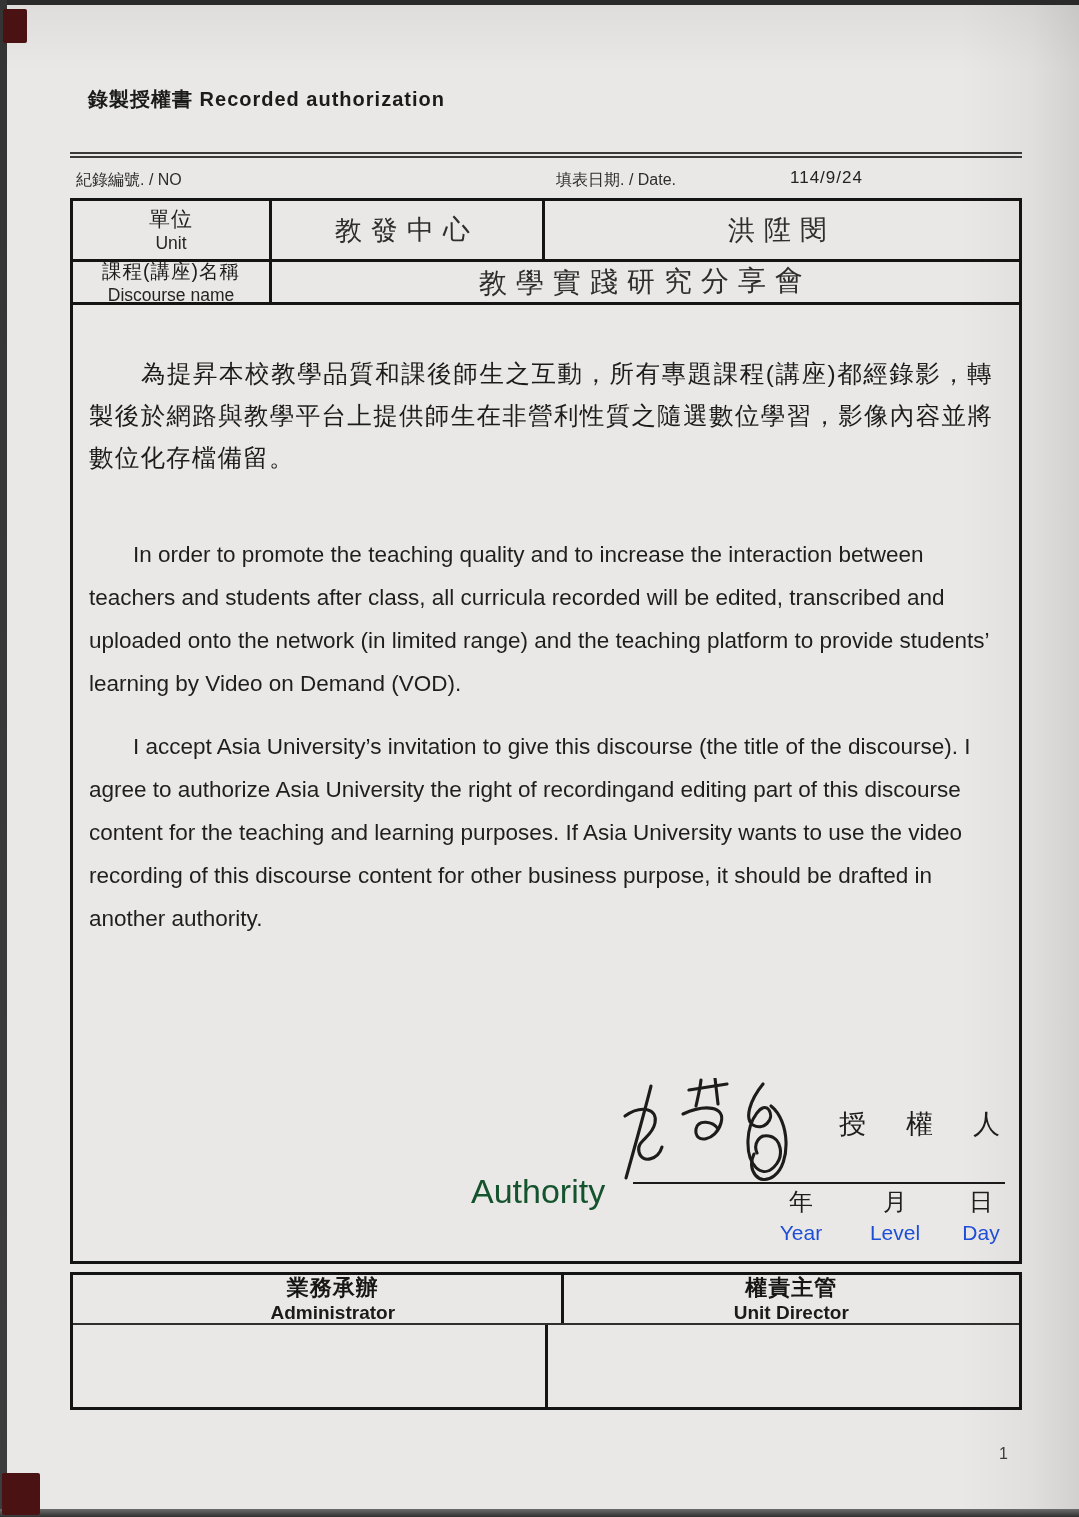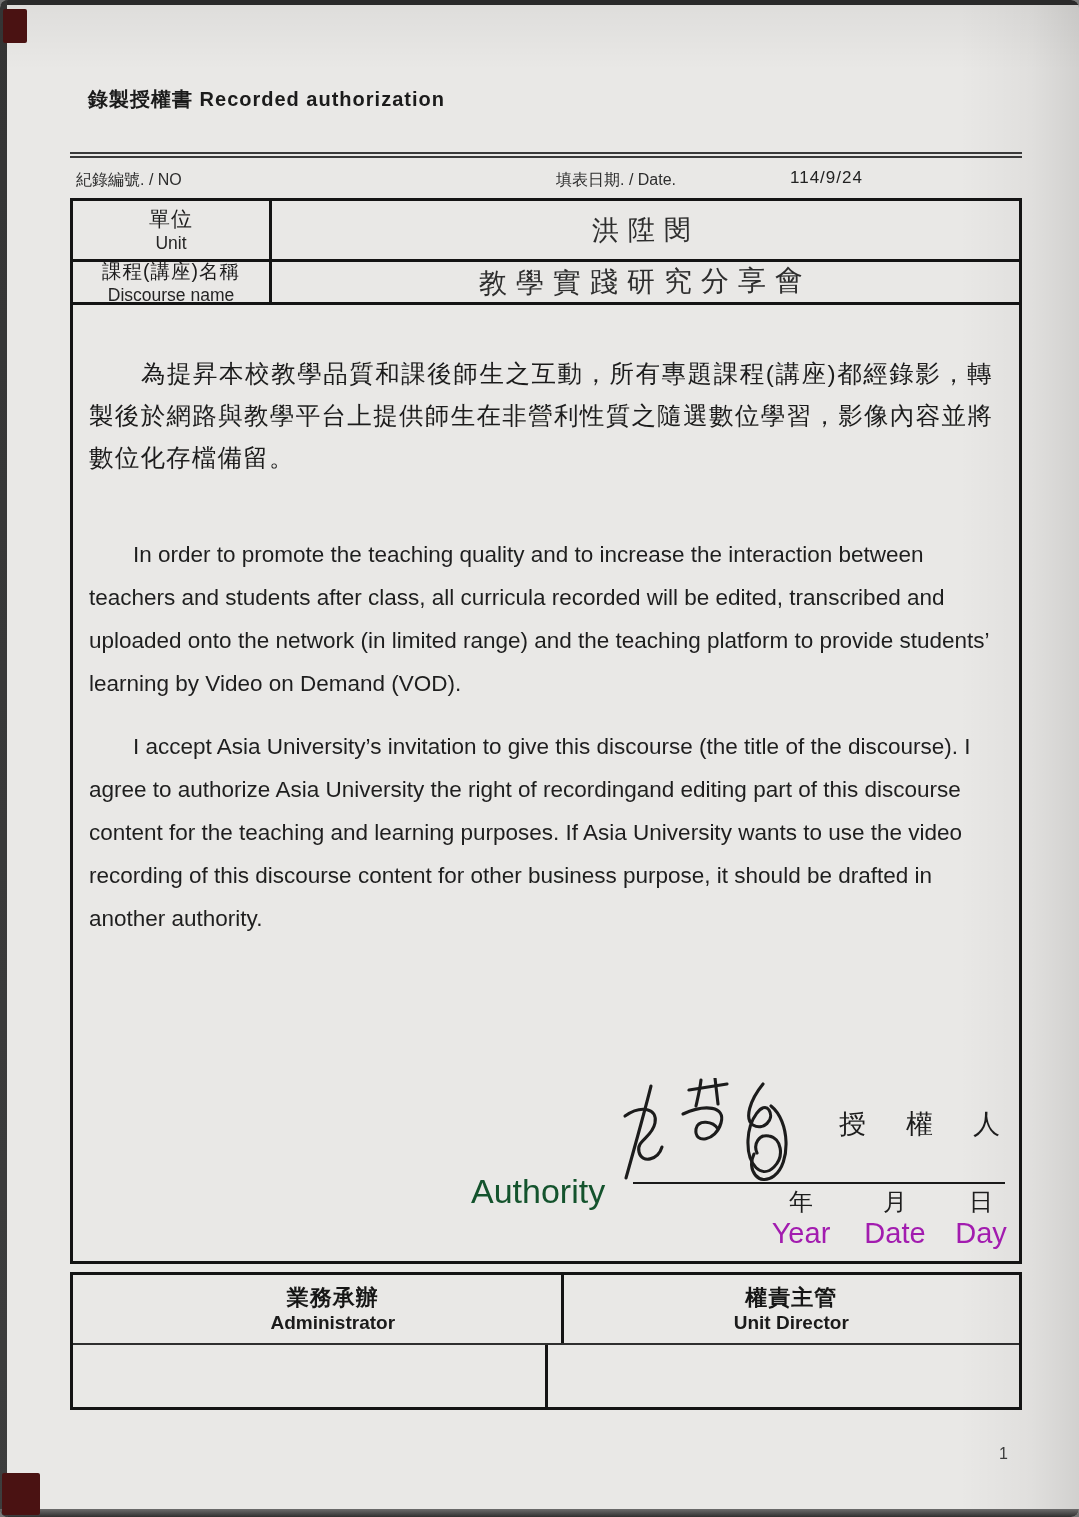--- a/index.html
+++ b/index.html
@@ -2,21 +2,20 @@
 <html><head>
 <meta charset="utf-8">
 <style>
   html,body{margin:0;padding:0;background:#777;}
   *{box-sizing:border-box;}
   .canvas{
     position:relative;width:1079px;height:1517px;overflow:hidden;
     background:#e9e8e6;
     font-family:"Liberation Sans","DejaVu Sans",sans-serif;
     color:#1f1f1f;
-    border-radius:8px;
   }
   
   .edge-top{position:absolute;left:0;top:0;width:100%;height:5px;background:#2a2a2a;}
   .edge-left{position:absolute;left:0;top:0;width:7px;height:100%;background:linear-gradient(180deg,#343434,#3d3d3d);}
   .edge-bottom{position:absolute;left:0;bottom:0;width:100%;height:8px;background:linear-gradient(0deg,#303030,#6d6d6d);}
   .shade-right{position:absolute;right:0;top:0;width:120px;height:100%;pointer-events:none;
     background:linear-gradient(90deg,rgba(0,0,0,0) 0%,rgba(0,0,0,0.04) 60%,rgba(0,0,0,0.10) 100%);}
   .shade-top{position:absolute;left:0;top:0;width:100%;height:70px;pointer-events:none;
     background:linear-gradient(180deg,rgba(0,0,0,0.05),rgba(0,0,0,0));}
   .corner-mark{position:absolute;background:#4a1212;border-radius:2px;}
@@ -59,26 +58,26 @@
   .p-en.second{margin-top:20px;}
 
   
   .sig-area{position:absolute;left:0;right:0;top:775px;height:180px;}
   .authority-label{position:absolute;left:398px;top:58px;font-size:34px;color:#14532d;margin-top:34px;}
   .sig-underline{position:absolute;left:560px;top:102px;width:372px;height:0;border-top:2.5px solid #1a1a1a;}
   .sig-svg{position:absolute;left:540px;top:-2px;width:190px;height:115px;}
   .authorizer{position:absolute;left:766px;top:26px;font-size:27px;letter-spacing:40px;color:#1d1d1d;white-space:nowrap;}
   .sig-dates{position:absolute;right:2px;top:106px;display:grid;grid-template-columns:88px 100px 72px;text-align:center;}
   .sig-dates .zh{font-size:24px;color:#1d1d1d;line-height:32px;}
-  .sig-dates .en{font-size:29px;color:#a21caf;line-height:30px;}
+  .sig-dates .en{font-size:21px;color:#1d4ed8;line-height:30px;}
 
   
   .approval{position:absolute;left:70px;top:1272px;width:952px;height:138px;
     border:3.5px solid #141414;display:flex;flex-direction:column;}
-  .appr-head{display:flex;height:70px;border-bottom:2px solid #2f2f2f;padding-left:32px;}
+  .appr-head{display:flex;height:50px;border-bottom:2px solid #2f2f2f;padding-left:32px;}
   .appr-body{display:flex;flex:1;}
   .appr-cell{flex:1;display:flex;flex-direction:column;justify-content:center;align-items:center;}
   .appr-cell.left{border-right:3px solid #141414;}
   .appr-zh{font-size:22px;font-weight:700;letter-spacing:1px;line-height:27px;color:#161616;}
   .appr-en{font-size:19px;font-weight:700;line-height:24px;color:#1b1b1b;}
 
   .page-num{position:absolute;left:999px;top:1445px;font-size:16px;color:#3c3c3c;}
 </style>
 </head>
 <body>
@@ -105,20 +104,23 @@
     <span class="rec-date">填表日期. / Date.</span>
     <span class="rec-date-val">114/9/24</span>
   </div>
 
   <div class="main-box">
 
     <div class="trow r1">
       <div class="cell brd w-label">
         <span class="lab-zh">單位</span>
         <span class="lab-en">Unit</span>
+      </div>
+      <div class="cell brd w-val1">
+        <span class="handwr">教發中心</span>
       </div>
       <div class="cell" style="flex:1">
         <span class="handwr">洪陞閔</span>
       </div>
     </div>
 
     <div class="trow r2">
       <div class="cell brd w-label">
         <span class="lab-zh" style="font-size:19.5px">課程(講座)名稱</span>
         <span class="lab-en">Discourse name</span>
@@ -147,21 +149,21 @@
             <path d="M150,6 C137,22 131,41 140,47 C150,53 162,42 156,32 C150,23 136,40 135,62 C134,88 149,101 161,89 C172,78 168,60 156,58 C146,56 140,66 144,75"></path>
             <path d="M158,28 C177,43 178,85 161,98 C146,109 133,92 141,76"></path>
           </g>
         </svg>
         <span class="authorizer">授權人</span>
         <div class="sig-dates">
           <span class="zh">年</span>
           <span class="zh">月</span>
           <span class="zh">日</span>
           <span class="en">Year</span>
-          <span class="en">Date</span>
+          <span class="en">Level</span>
           <span class="en">Day</span>
         </div>
       </div>
     </div>
   </div>
 
   <div class="approval">
     <div class="appr-head">
       <div class="appr-cell left">
         <span class="appr-zh">業務承辦</span>

